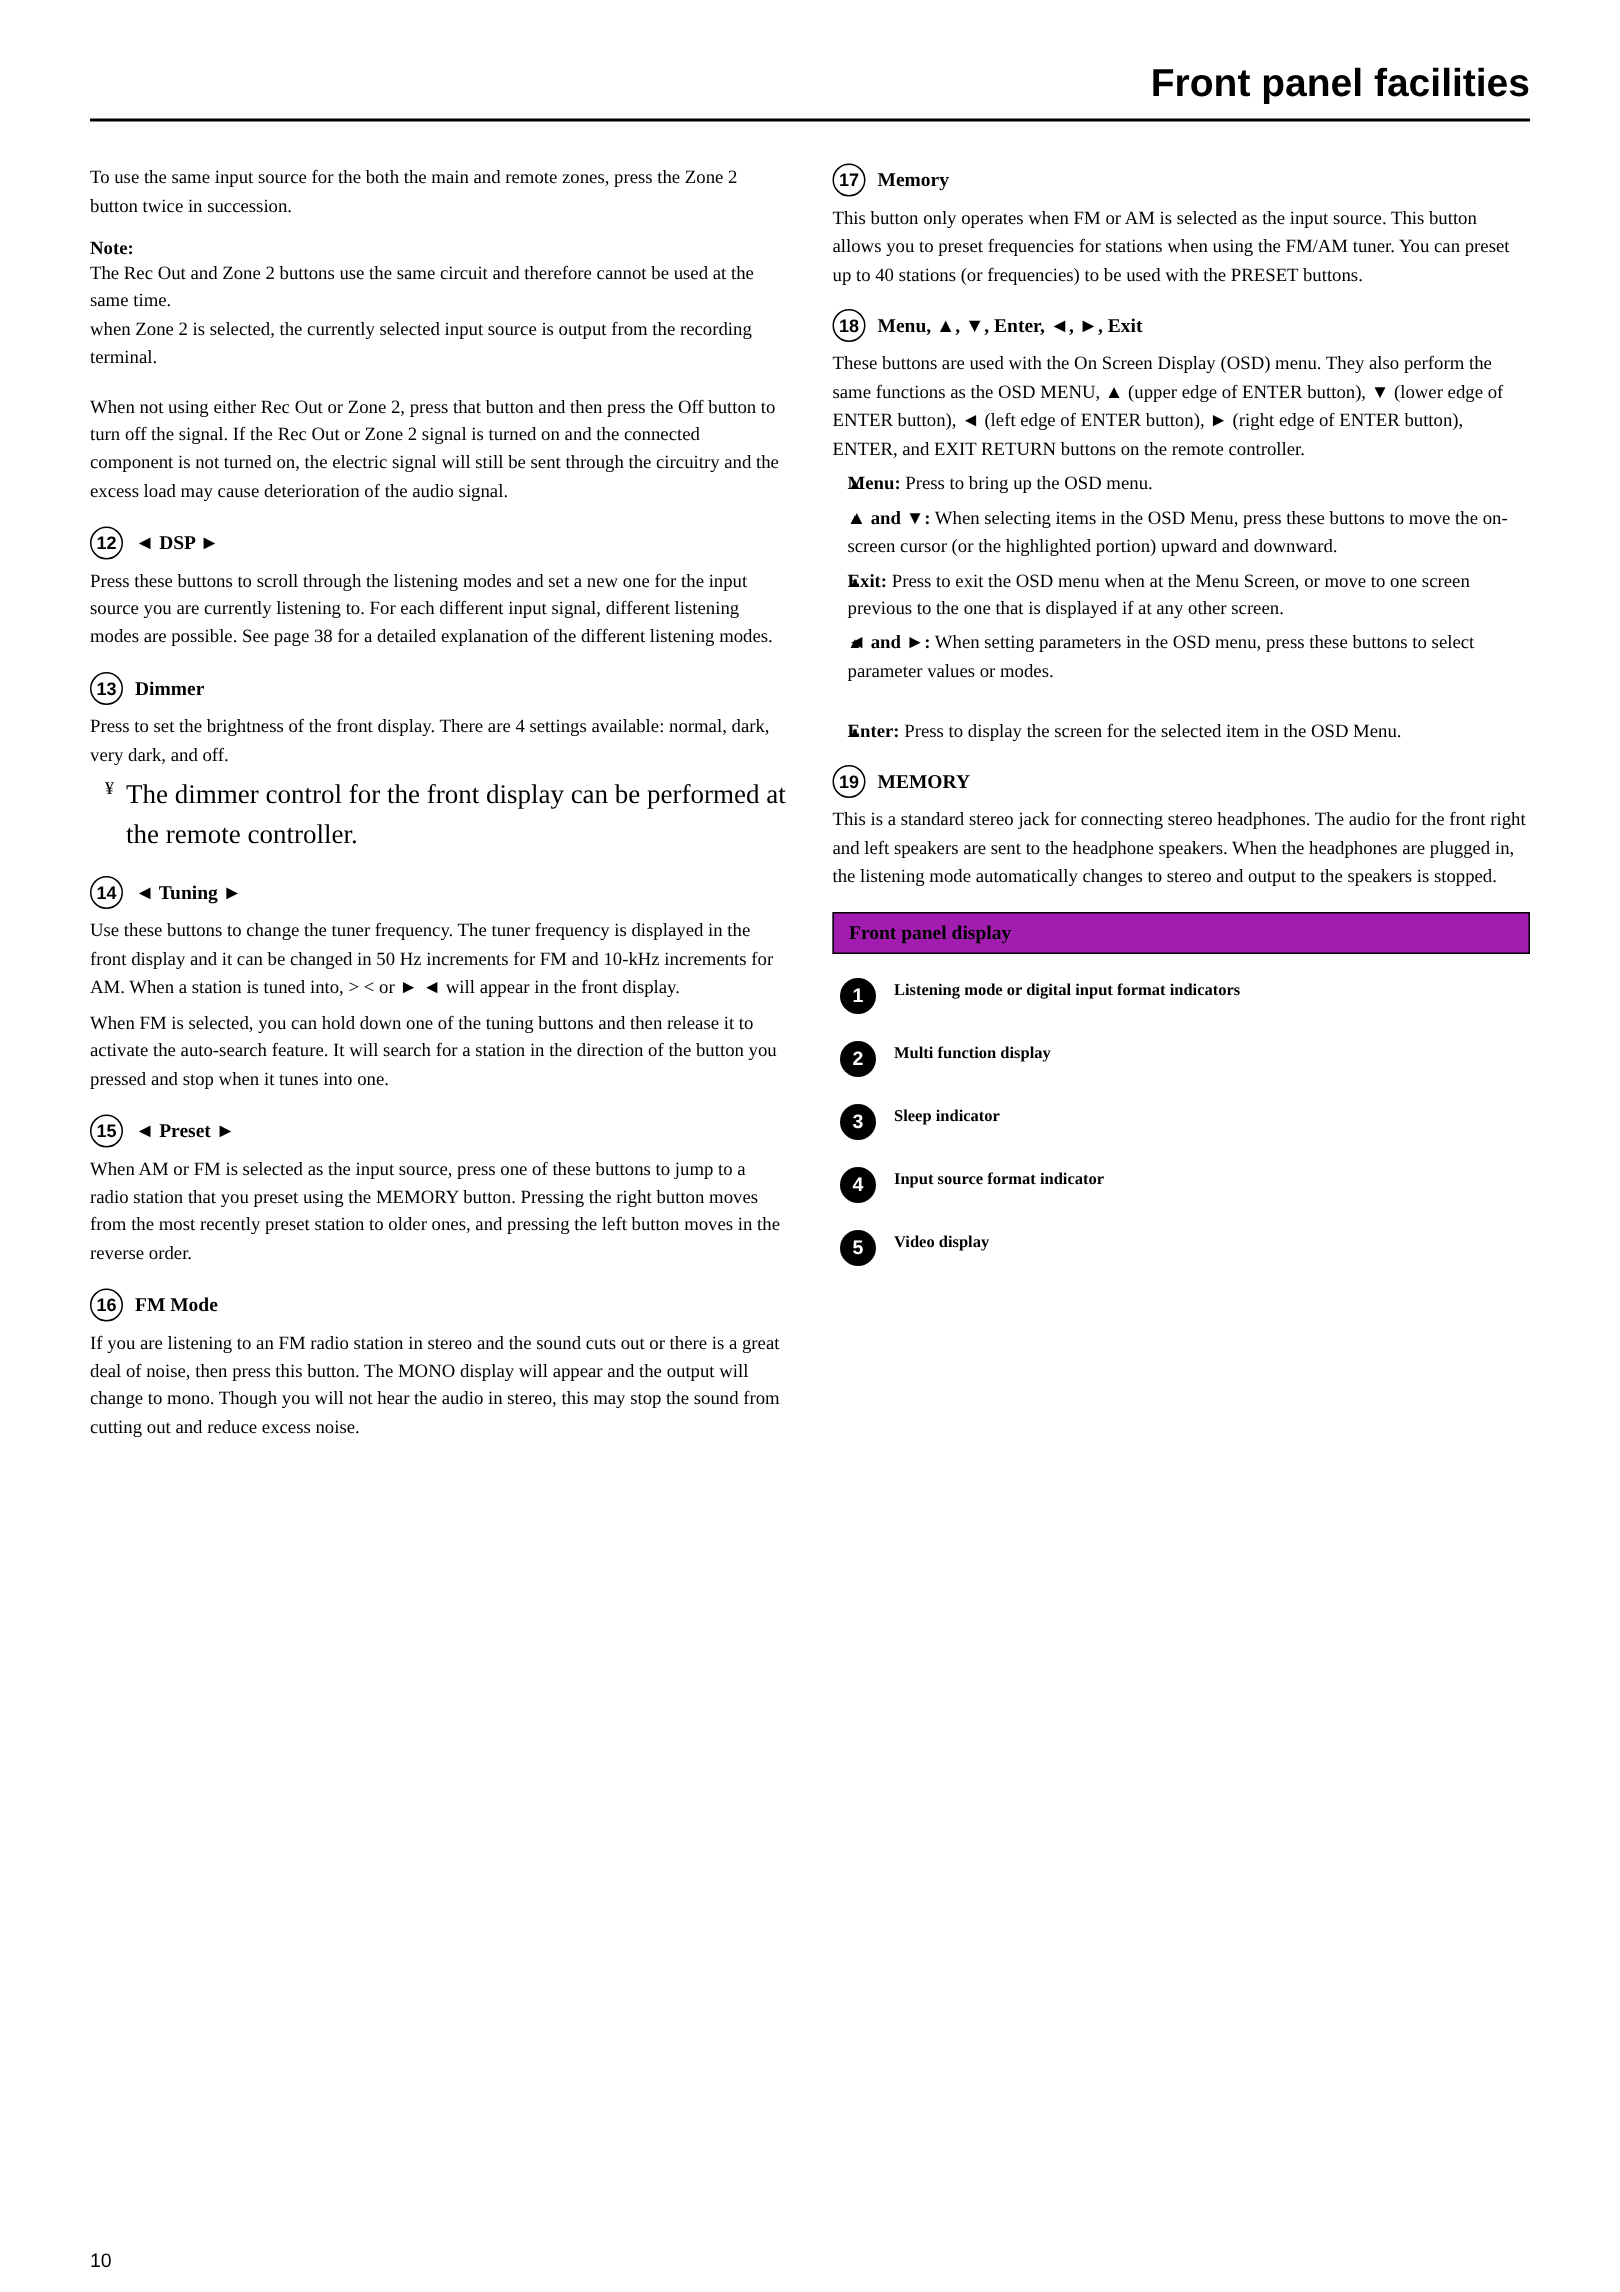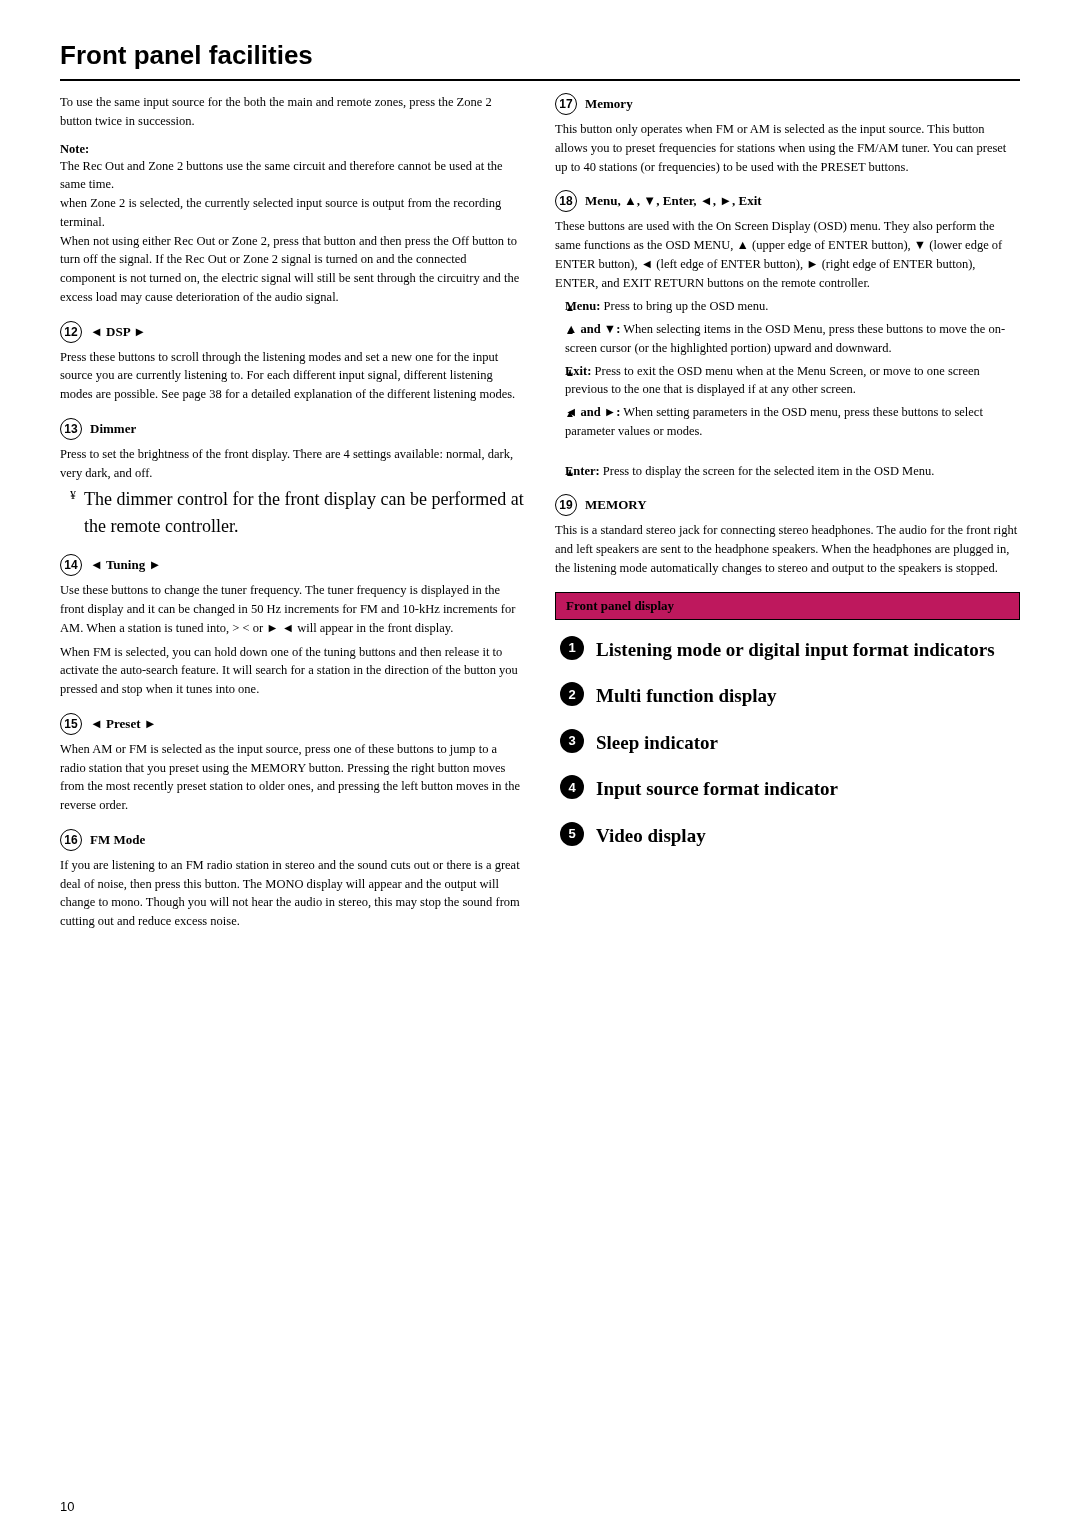--- a/index.html
+++ b/index.html
@@ -11,38 +11,40 @@
       width: 1080px;
       min-height: 1528px;
       padding: 40px 60px 40px 60px;
     }
     h1.page-title {
       font-size: 26px;
       font-weight: bold;
       font-family: Arial, sans-serif;
       border-bottom: 2px solid #000;
       padding-bottom: 8px;
-      margin-bottom: 12px;
+      margin-bottom: 28px;
+      text-align: right;
     }
     .columns {
       display: flex;
       gap: 30px;
     }
     .col-left {
       flex: 1;
     }
     .col-right {
       flex: 1;
     }
     .intro-text {
       font-size: 12.5px;
       line-height: 1.5;
       margin-bottom: 10px;
     }
     .note-block {
+      margin-bottom: 14px;
     }
     .note-label {
       font-weight: bold;
       font-size: 12.5px;
     }
     .note-text {
       font-size: 12.5px;
       line-height: 1.5;
     }
     .section {
@@ -87,21 +89,21 @@
       position: relative;
     }
     .bullet-list li::before {
       content: '¥';
       position: absolute;
       left: 0;
       font-size: 12px;
     }
     .front-panel-box {
       border: 1.5px solid #000;
-      background: #be185d;
+      background: #a21caf;
       padding: 5px 10px;
       font-weight: bold;
       font-size: 13px;
       margin-bottom: 16px;
       margin-top: 10px;
     }
     .panel-item {
       display: flex;
       align-items: flex-start;
       margin-bottom: 18px;
@@ -116,21 +118,21 @@
       border-radius: 50%;
       background: #000;
       color: #fff;
       font-size: 13px;
       font-weight: bold;
       font-family: Arial, sans-serif;
       margin-right: 12px;
       flex-shrink: 0;
     }
     .panel-item-text {
-      font-size: 19px;
+      font-size: 11px;
       font-weight: bold;
       line-height: 1.5;
       font-family: Liberation Serif, serif;
     }
     .bold-inline {
       font-weight: bold;
     }
     .indent-bullet {
       list-style: none;
       padding-left: 10px;

